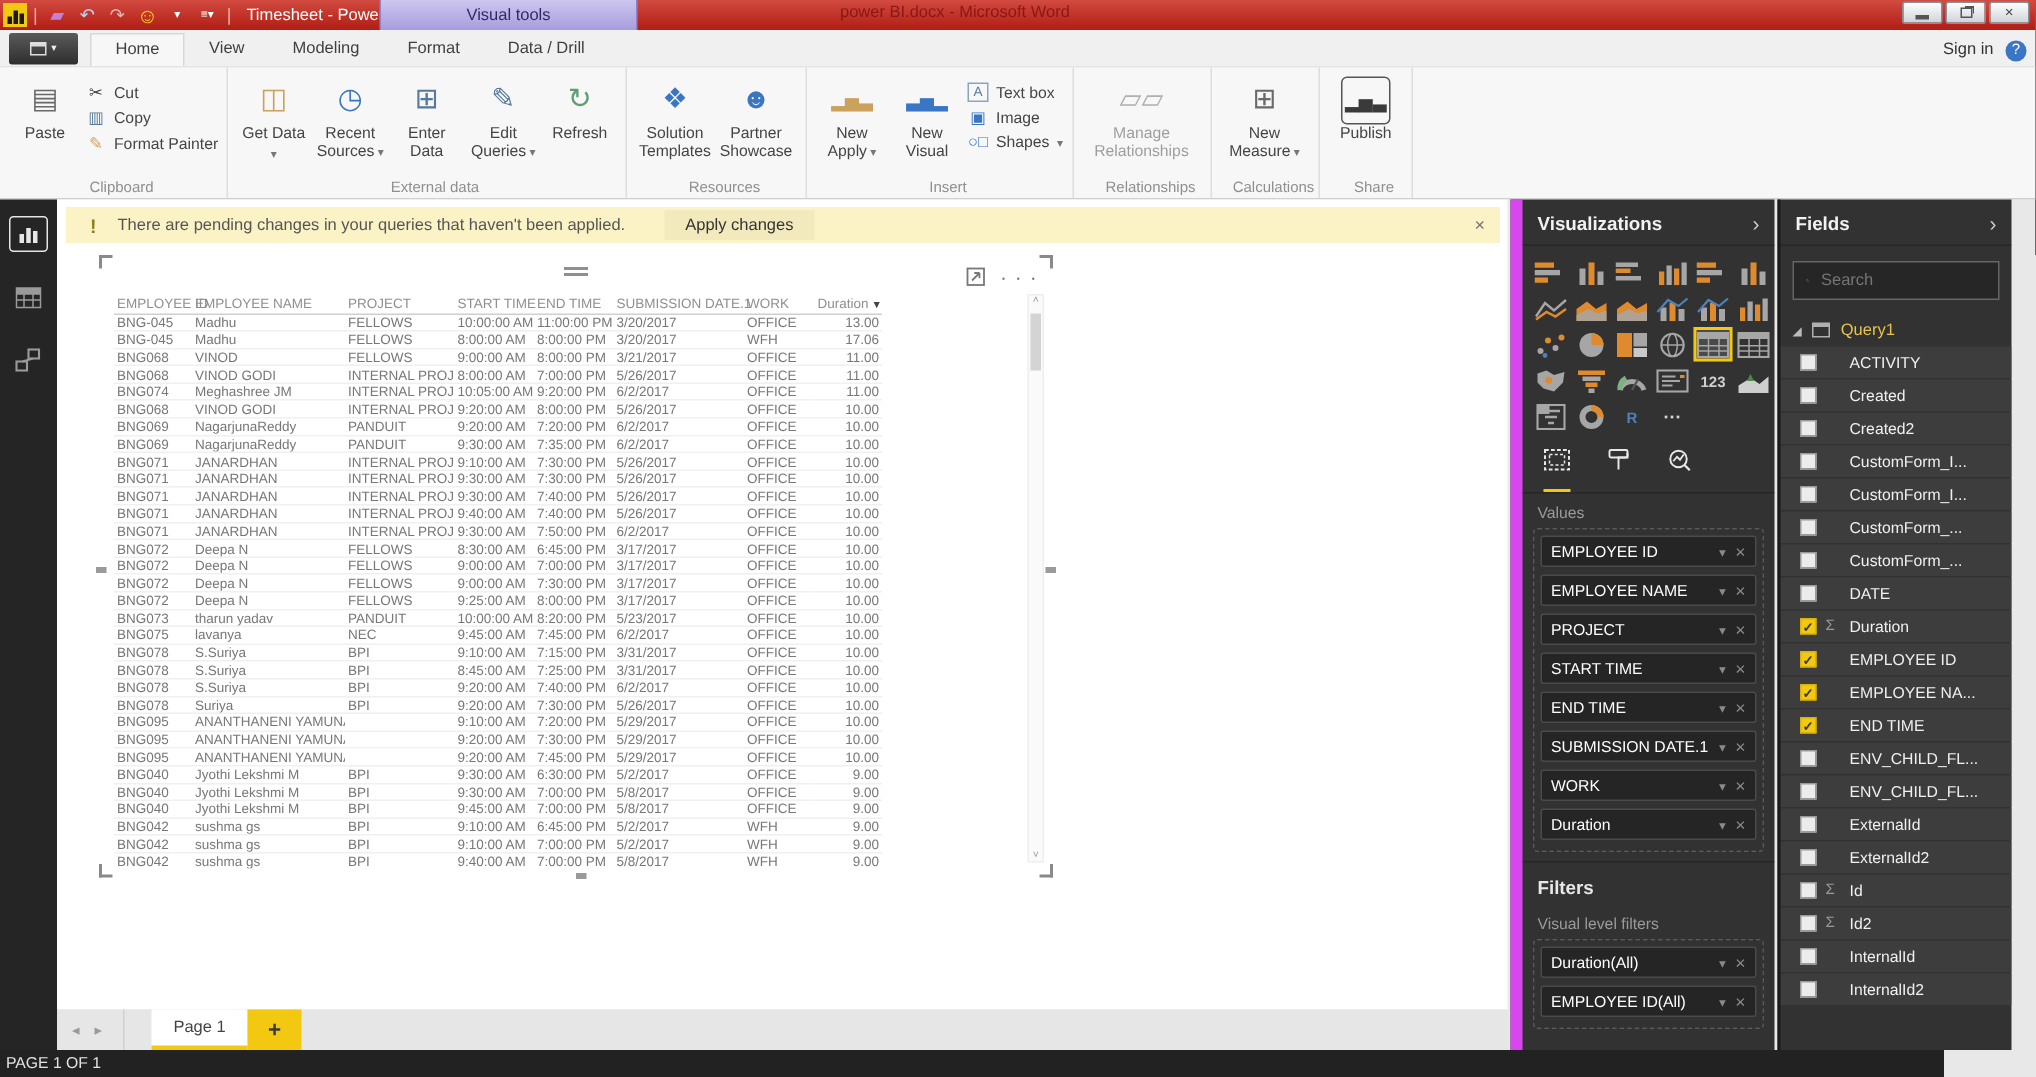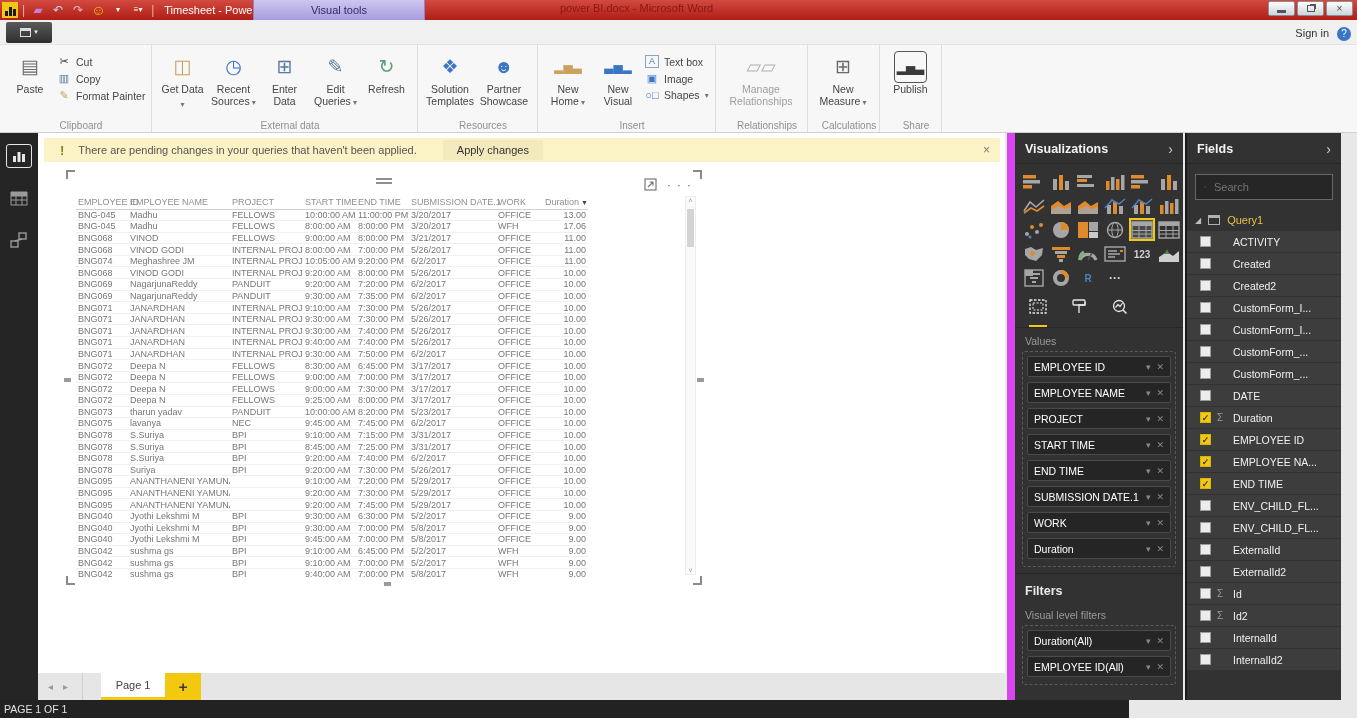--- a/index.html
+++ b/index.html
@@ -124,21 +124,21 @@
   .cb.on { background:#f2c811; border-color:#d8b20e; font-weight:bold; }
   .frow .sg { color:#9a9a9a; font-size:10px; width:10px; }
   .frow .gap { width:10px; }
 
   
   .pagebar { position:absolute; left:38px; top:673px; width:967px; height:27px; background:#e6e6e6; display:flex; align-items:stretch; }
   .pnav { display:flex; align-items:center; gap:10px; color:#9a9a9a; font-size:10px; padding:0 14px 0 10px; border-right:1px solid #d0d0d0; }
   .ptab-page { width:64px; background:#fff; border-bottom:3px solid #f2c811; display:flex; align-items:center; justify-content:center;
     font-size:11px; color:#444; margin-left:18px; }
   .ptab-add { width:36px; background:#f2c811; display:flex; align-items:center; justify-content:center; font-size:15px; color:#3a3a3a; font-weight:bold; }
-  .statusbar { position:absolute; left:0; top:700px; width:1129px; height:18px; background:#222; color:#e3e3e3; font-size:10.5px; line-height:18px; padding-left:4px; }
+  .statusbar { position:absolute; left:0; top:700px; width:1296px; height:18px; background:#222; color:#e3e3e3; font-size:10.5px; line-height:18px; padding-left:4px; }
 </style>
 </head>
 <body>
 
 <div id="app">
 
   <div class="titlebar">
     <div class="pbi-logo">
         <i style="height:5px"></i>
         <i style="height:9px"></i>
@@ -165,20 +165,27 @@
           <span class="rest"></span>
         </div>
       <div class="winbtn">×</div>
     </div>
   </div>
 
   <div class="menubar">
     <div class="filebtn">
         <span class="fl"></span>
         <span style="font-size:7px">▾</span>
+      </div>
+    <div id="menu-tabs" style="display:flex;">
+        <div class="mtab active">Home</div>
+        <div class="mtab">View</div>
+        <div class="mtab">Modeling</div>
+        <div class="mtab">Format</div>
+        <div class="mtab">Data / Drill</div>
       </div>
     <span class="signin">Sign in</span>
     <span class="helpico">?</span>
   </div>
 
   <div class="ribbon">
     <div class="rgroup" style="width:152px">
       <div class="bigbtn">
         <span class="bglyph">▤</span>
         <span class="lbl">Paste</span>
@@ -232,21 +239,21 @@
       <div class="bigbtn">
           <span class="bglyph blue">☻</span>
           <span class="lbl">Partner Showcase</span>
         </div>
       <div class="glabel">Resources</div>
     </div>
 
     <div class="rgroup" style="width:178px">
       <div class="bigbtn dd" style="width:42px">
           <span class="bglyph amber" style="font-size:12px">▂▅▃</span>
-          <span class="lbl">New Home</span>
+          <span class="lbl">New Apply</span>
         </div>
       <div class="bigbtn" style="width:42px">
           <span class="bglyph blue" style="font-size:12px">▃▅▂</span>
           <span class="lbl">New Visual</span>
         </div>
       <div class="smallcol">
         <div class="smallbtn">
             <span class="sglyph steel" style="border:1px solid #8aa5c0; font-size:9px; line-height:11px">A</span>
             <span>Text box</span>
           </div>

